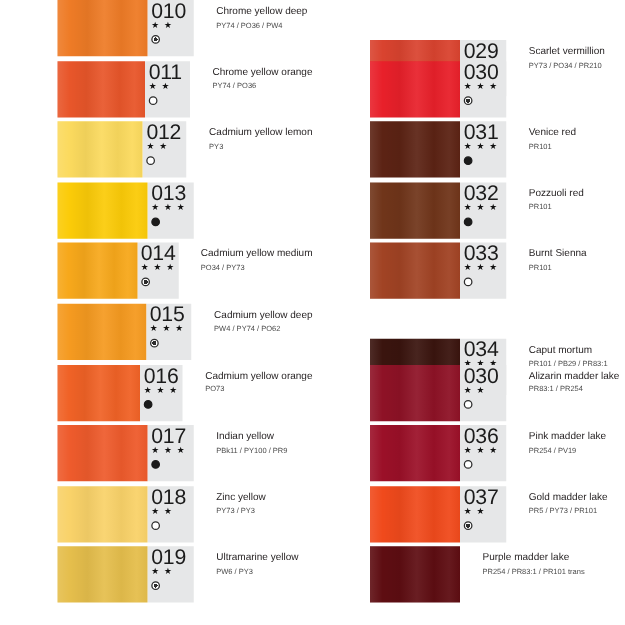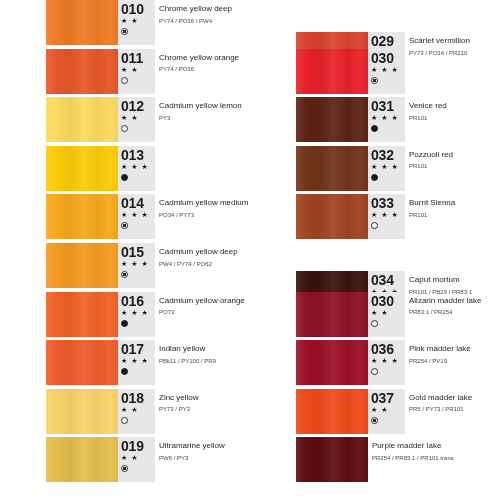--- a/index.html
+++ b/index.html
@@ -68,22 +68,22 @@
     background: #e6e7e8;
     align-self: flex-start;
     padding-left: 3px;
     box-sizing: border-box;
     display: flex;
     flex-direction: column;
     justify-content: flex-start;
     padding-top: 3px;
   }
   .code {
-    font-size: 14px;
-    font-weight: bold;
+    font-size: 17px;
+    font-weight: normal;
     color: #1b1b1b;
     letter-spacing: -0.2px;
     line-height: 12px;
   }
   .stars {
     font-size: 7px;
     color: #111111;
     line-height: 10px;
     letter-spacing: 1px;
     margin-top: 1px;
@@ -105,21 +105,21 @@
       radial-gradient(circle at 50% 50%, #2b2b2b 0 45%, #ffffff 46% 100%);
   }
   .opacity-mark.opaque {
     border: 1px solid #1b1b1b;
     background: #1b1b1b;
   }
 
   
   .info {
     flex: 1;
-    padding-left: 4px;
+    padding-left: 18px;
     padding-top: 3px;
     box-sizing: border-box;
   }
   .cname {
     font-size: 8px;
     color: #231f20;
     line-height: 11px;
     white-space: nowrap;
   }
   .pigments {

